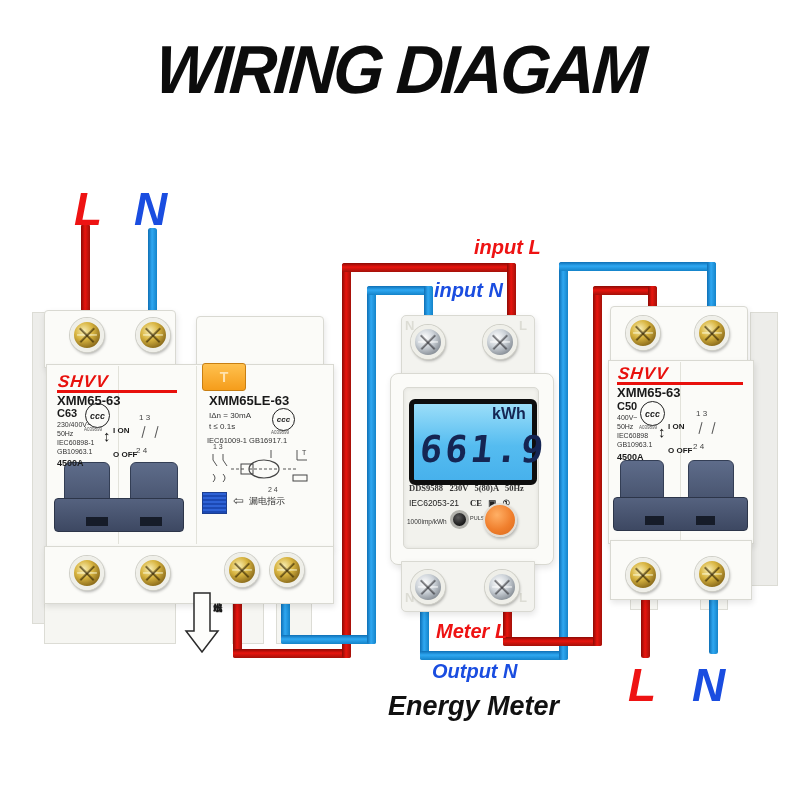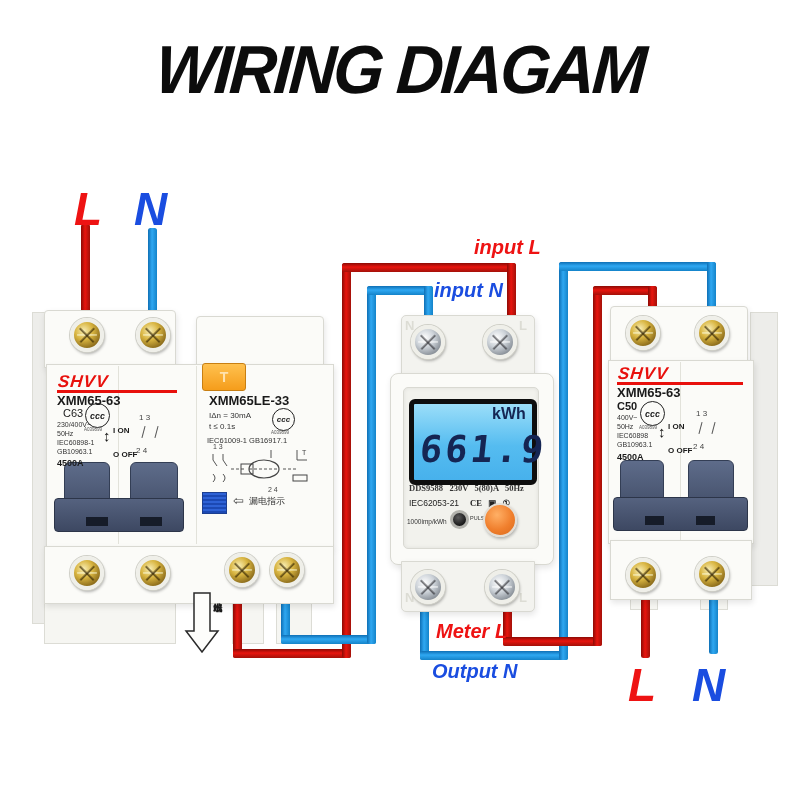--- a/index.html
+++ b/index.html
@@ -117,21 +117,21 @@
   <div class="screw gold" style="left:70px;top:318px;"></div>
   <div class="screw gold" style="left:136px;top:318px;"></div>
   <div class="screw gold" style="left:70px;top:556px;"></div>
   <div class="screw gold" style="left:136px;top:556px;"></div>
   <div class="screw gold" style="left:225px;top:553px;"></div>
   <div class="screw gold" style="left:270px;top:553px;"></div>
 
   <div class="brand" style="left:58px;top:372px;font-size:17px;">SHVV</div>
   <div class="redline" style="left:57px;top:390px;width:120px;"></div>
   <div class="t1" style="left:57px;top:394px;font-size:13px;font-weight:bold;">XMM65-63</div>
-  <div class="t1" style="left:57px;top:408px;font-size:11px;font-weight:normal;margin-left:6px;">C63</div>
+  <div class="t1" style="left:57px;top:408px;font-size:11px;font-weight:bold;">C63</div>
   <div class="t1 tiny" style="left:57px;top:421px;">230/400V~</div>
   <div class="t1 tiny" style="left:57px;top:430px;">50Hz</div>
   <div class="t1 tiny" style="left:57px;top:439px;">IEC60898-1</div>
   <div class="t1 tiny" style="left:57px;top:448px;">GB10963.1</div>
   <div class="t1" style="left:57px;top:459px;font-size:9px;font-weight:bold;">4500A</div>
   <div class="ccc" style="left:85px;top:403px;width:23px;height:23px;font-size:9px;">ccc</div>
   <div class="t1" style="left:84px;top:428px;font-size:4.5px;color:#555;">A039899</div>
   <div class="t1" style="left:103px;top:428px;font-size:15px;">↕</div>
   <div class="t1" style="left:113px;top:427px;font-size:8px;font-weight:bold;">I ON</div>
   <div class="t1" style="left:113px;top:451px;font-size:8px;font-weight:bold;">O OFF</div>
@@ -140,21 +140,21 @@
   <div class="polemark" style="left:143px;top:426px;transform:rotate(15deg);"></div>
   <div class="polemark" style="left:156px;top:426px;transform:rotate(15deg);"></div>
 
   <div class="handle" style="left:64px;top:462px;width:44px;height:42px;"></div>
   <div class="handle" style="left:130px;top:462px;width:46px;height:42px;"></div>
   <div class="hbar" style="left:54px;top:498px;width:128px;height:32px;"></div>
   <div class="hslot" style="left:86px;top:517px;width:22px;height:9px;"></div>
   <div class="hslot" style="left:140px;top:517px;width:22px;height:9px;"></div>
 
   <div class="tbtn" style="left:202px;top:363px;width:42px;height:26px;font-size:14px;">T</div>
-  <div class="t1" style="left:209px;top:394px;font-size:13px;font-weight:bold;">XMM65LE-33</div>
+  <div class="t1" style="left:209px;top:394px;font-size:13px;font-weight:bold;">XMM65LE-63</div>
   <div class="t1" style="left:209px;top:412px;font-size:8px;color:#333;">IΔn = 30mA</div>
   <div class="t1" style="left:209px;top:423px;font-size:8px;color:#333;">t  ≤  0.1s</div>
   <div class="ccc" style="left:272px;top:408px;width:21px;height:21px;font-size:8px;">ccc</div>
   <div class="t1" style="left:271px;top:431px;font-size:4.5px;color:#555;">A039899</div>
   <div class="t1" style="left:207px;top:437px;font-size:7.5px;color:#333;">IEC61009-1  GB16917.1</div>
 
   <svg class="abs" style="left:205px;top:448px;z-index:15;" width="118" height="44" viewBox="0 0 118 44">
     <path d="M8 6 v6 l4 6 M18 6 v6 l4 6 M8 26 q4 4 0 8 M18 26 q4 4 0 8" stroke="#555" fill="none" stroke-width="1"></path>
     <path d="M26 21 h14 M44 21 h30 M78 21 h14" stroke="#555" stroke-width="1" stroke-dasharray="3 2" fill="none"></path>
     <ellipse cx="59" cy="21" rx="15" ry="9" stroke="#444" fill="none" stroke-width="1.2"></ellipse>
@@ -239,16 +239,17 @@
   <div class="hbar" style="left:613px;top:497px;width:133px;height:32px;"></div>
   <div class="hslot" style="left:645px;top:516px;width:19px;height:9px;"></div>
   <div class="hslot" style="left:696px;top:516px;width:19px;height:9px;"></div>
 
   <div class="lab" style="left:74px;top:182px;font-size:46px;color:var(--label-red,#ee1313);">L</div>
   <div class="lab" style="left:134px;top:182px;font-size:46px;color:var(--label-blue,#1a4de0);">N</div>
   <div class="lab" style="left:474px;top:236px;font-size:20px;color:var(--label-red,#ee1313);text-align:center;">input L</div>
   <div class="lab" style="left:434px;top:279px;font-size:20px;color:var(--label-blue,#1a4de0);">input N</div>
   <div class="lab" style="left:436px;top:620px;font-size:20px;color:var(--label-red,#ee1313);z-index:21;">Meter L</div>
   <div class="lab" style="left:432px;top:660px;font-size:20px;color:var(--label-blue,#1a4de0);">Output N</div>
+  <div class="lab" style="left:388px;top:691px;font-size:27px;color:#111;">Energy Meter</div>
   <div class="lab" style="left:628px;top:658px;font-size:46px;color:var(--label-red,#ee1313);">L</div>
   <div class="lab" style="left:692px;top:658px;font-size:46px;color:var(--label-blue,#1a4de0);">N</div>
 
 </div>
 
 </body></html>

